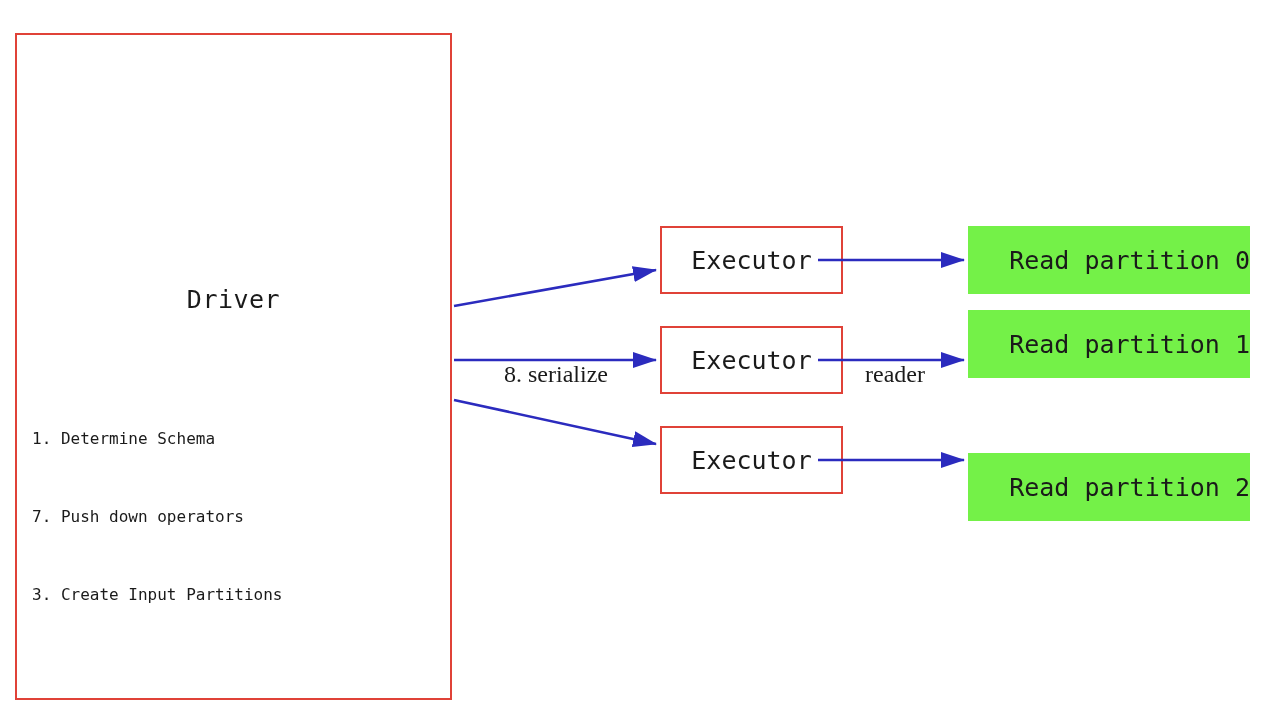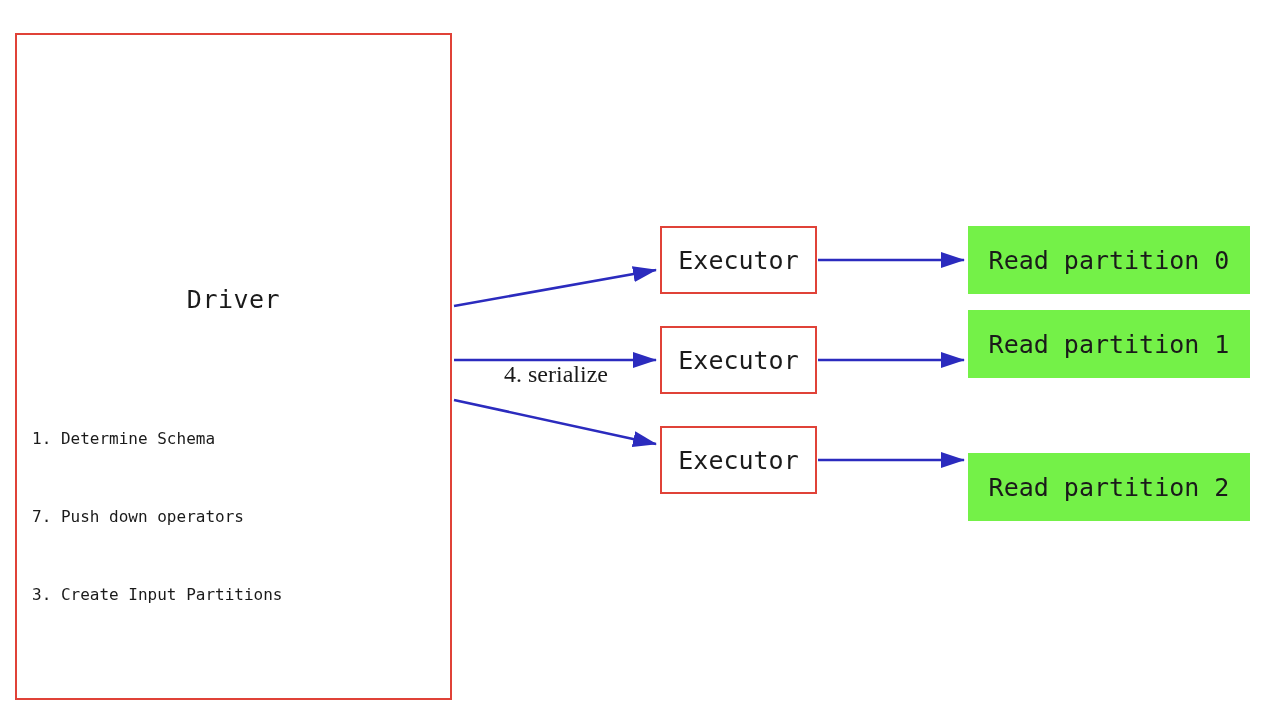--- a/index.html
+++ b/index.html
@@ -43,41 +43,41 @@
   .driver-steps {
     position: absolute;
     left: 15px;
     top: 339px;
     font-size: 16px;
     line-height: 26px;
     white-space: pre;
   }
   .executor-box {
     left: 660px;
-    width: 157px;
+    width: 183px;
     height: 68px;
     display: flex;
     align-items: center;
     justify-content: center;
     font-size: 25px;
     white-space: pre;
   }
   .executor-1 { top: 226px; }
   .executor-2 { top: 326px; }
   .executor-3 { top: 426px; }
   .partition-box {
     position: absolute;
     box-sizing: border-box;
     left: 968px;
     width: 282px;
     height: 68px;
     background: #74f148;
     display: flex;
     align-items: center;
-    justify-content: center;
+    justify-content: flex-end;
     font-size: 25px;
     white-space: pre;
   }
   .partition-0 { top: 226px; }
   .partition-1 { top: 310px; }
   .partition-2 { top: 433px; margin-top: 20px; }
   .edge-label {
     position: absolute;
     text-align: center;
     font-family: "Liberation Serif", "DejaVu Serif", serif;
@@ -136,23 +136,24 @@
     <span>Read partition 0</span>
   </div>
   <div class="partition-box partition-1">
     <span>Read partition 1</span>
   </div>
   <div class="partition-box partition-2">
     <span>Read partition 2</span>
   </div>
 
   <div class="edge-label label-serialize">
-    <span>4. serialize</span>
+    <span>8. serialize</span>
   </div>
   <div class="edge-label label-create-reader">
+    <span>reader</span>
   </div>
 
   <svg class="arrow-layer" viewBox="0 0 1270 710" xmlns="http://www.w3.org/2000/svg">
     <defs>
       <marker id="ah" markerUnits="userSpaceOnUse" markerWidth="26" markerHeight="18" refX="23" refY="9" orient="auto">
         <path d="M0,1 L24,9 L0,17 Z" fill="#2b2bbe"></path>
       </marker>
     </defs>
     <line x1="454" y1="306" x2="656" y2="270" stroke="#2b2bbe" stroke-width="2.6" marker-end="url(#ah)"></line>
     <line x1="454" y1="360" x2="656" y2="360" stroke="#2b2bbe" stroke-width="2.6" marker-end="url(#ah)"></line>

